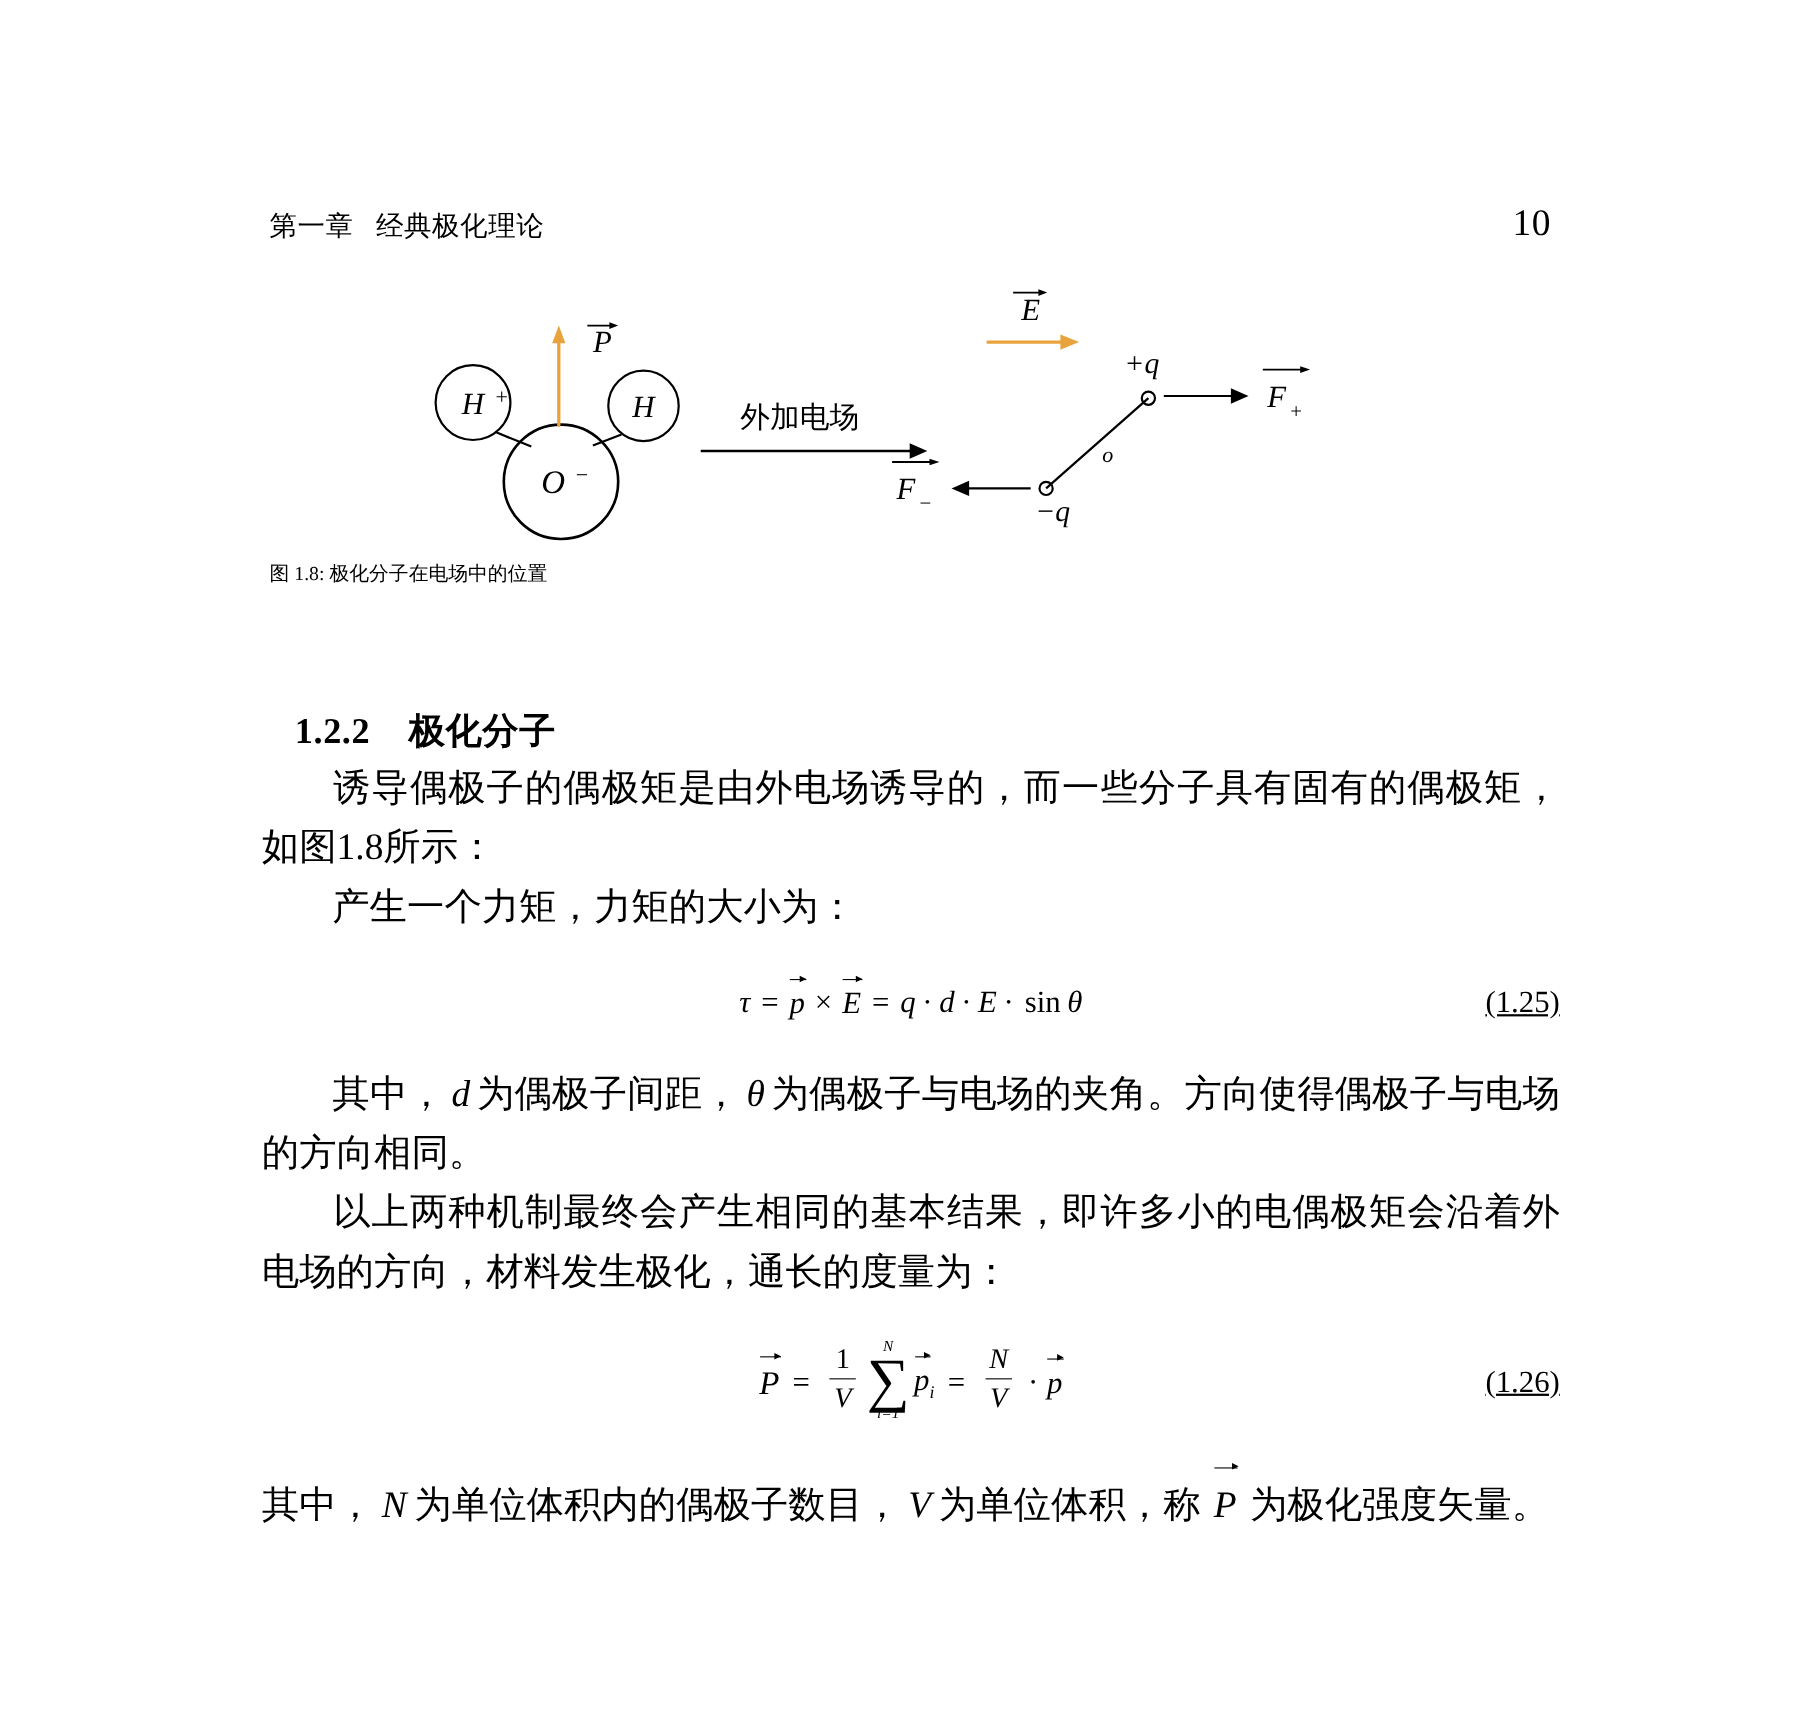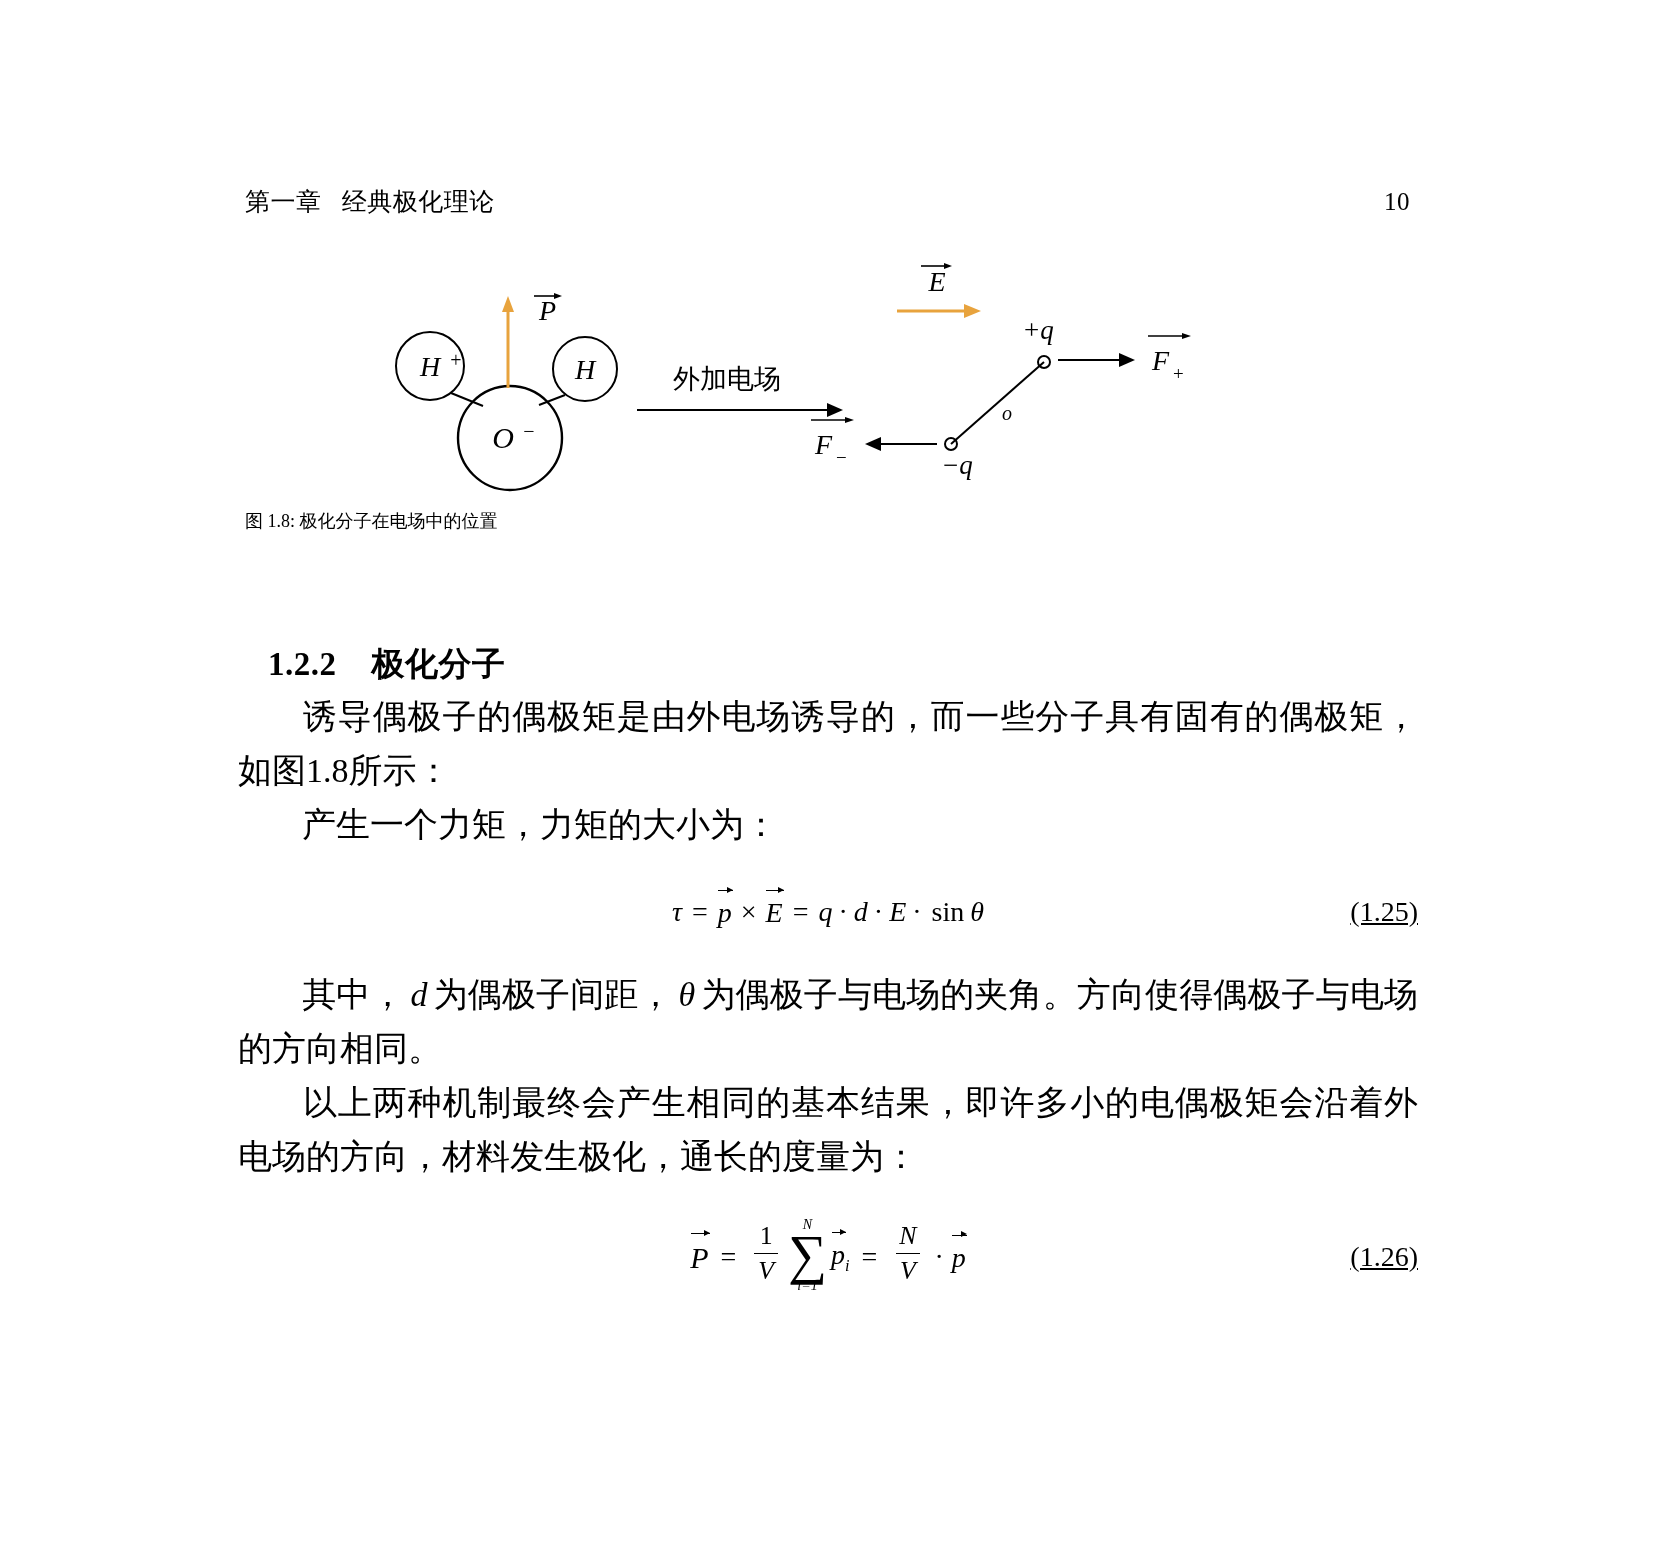--- a/index.html
+++ b/index.html
@@ -30,21 +30,21 @@
     justify-content: space-between;
     align-items: baseline;
     font-size: 25px;
     letter-spacing: 0.5px;
     font-family: Liberation Serif, serif;
   }
   .header-chapter {
     white-space: pre;
   }
   .header-page {
-    font-size: 25px;
+    font-size: 34px;
   }
 
   
   .figure-area {
     position: absolute;
     left: 245px;
     top: 248px;
     width: 1170px;
     height: 250px;
   }
@@ -281,14 +281,17 @@
     <span class="eqlabel" style="margin:0 12px;">=</span>
     <span class="frac">
       <span class="num math">N</span>
       <span class="den math">V</span>
     </span>
     <span class="eqlabel" style="margin:0 8px;">·</span>
     <span class="vec">p</span>
     <span class="eq-number">(1.26)</span>
   </div>
 
+  <div class="para" style="top:1340px;">
+    <span>其中，</span><span class="math" style="padding:0 7px;">N</span><span>为单位体积内的偶极子数目，</span><span class="math" style="padding:0 7px;">V</span><span>为单位体积，称</span><span class="vec" style="margin:0 12px;">P</span><span>为极化强度矢量。</span>
+  </div>
 
 </div>
 
 </body></html>

